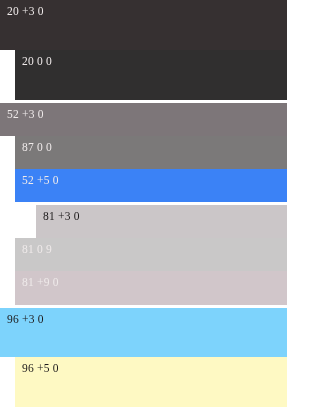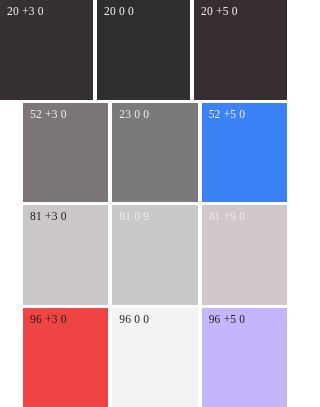--- a/index.html
+++ b/index.html
@@ -15,37 +15,36 @@
   }
   #swatch-grid {
     width: 287px;
     height: 407px;
     display: flex;
     flex-direction: column;
     background: #ffffff;
   }
   .swatch-row {
     display: flex;
-    flex-direction: row;
+    flex-direction: column;
     flex: 1 1 0;
     min-height: 0;
     background: #ffffff;
   }
   .swatch-row + .swatch-row {
     margin-top: 3px;
-    padding-left: 23px;
   }
   .swatch-cell {
     flex: 1 1 0;
     min-width: 0;
     position: relative;
     overflow: hidden;
   }
   .swatch-cell + .swatch-cell {
-    margin-left: 4px;
+    margin-left: 15px;
   }
   .swatch-label {
     position: absolute;
     top: 5px;
     left: 7px;
     font-size: 11.5px;
     line-height: 13px;
     letter-spacing: 0.2px;
     white-space: nowrap;
   }
@@ -56,50 +55,44 @@
 <body>
 
 <div id="swatch-grid">
     <div class="swatch-row">
       <div class="swatch-cell" style="background: rgb(54, 48, 49);">
         <span class="swatch-label light-text">20 +3 0</span>
       </div>
       <div class="swatch-cell" style="background: rgb(48, 47, 47);">
         <span class="swatch-label light-text">20 0 0</span>
       </div>
-      <div class="swatch-cell" style="background: rgb(56, 46, 49);">
-        <span class="swatch-label light-text">20 +5 0</span>
-      </div>
     </div>
     <div class="swatch-row">
       <div class="swatch-cell" style="background: rgb(125, 118, 121);">
         <span class="swatch-label light-text">52 +3 0</span>
       </div>
       <div class="swatch-cell" style="background: rgb(123, 121, 121);">
-        <span class="swatch-label light-text">23 0 0</span>
+        <span class="swatch-label light-text">87 0 0</span>
       </div>
       <div class="swatch-cell" style="background: #3b82f6;">
         <span class="swatch-label light-text">52 +5 0</span>
       </div>
     </div>
     <div class="swatch-row">
-      <div class="swatch-cell" style="background: rgb(203, 198, 200);">
+      <div class="swatch-cell" style="background: rgb(203, 198, 200); margin-left: 36px;">
         <span class="swatch-label dark-text">81 +3 0</span>
       </div>
       <div class="swatch-cell" style="background: rgb(201, 200, 200);">
         <span class="swatch-label light-text">81 0 9</span>
       </div>
       <div class="swatch-cell" style="background: rgb(209, 198, 202);">
         <span class="swatch-label light-text">81 +9 0</span>
       </div>
     </div>
     <div class="swatch-row">
-      <div class="swatch-cell" style="background: #ef4444;">
+      <div class="swatch-cell" style="background: #7dd3fc;">
         <span class="swatch-label dark-text">96 +3 0</span>
       </div>
-      <div class="swatch-cell" style="background: rgb(243, 242, 242);">
-        <span class="swatch-label dark-text">96 0 0</span>
-      </div>
-      <div class="swatch-cell" style="background: #c4b5fd;">
+      <div class="swatch-cell" style="background: #fef9c3;">
         <span class="swatch-label dark-text">96 +5 0</span>
       </div>
     </div>
   </div>
 
 </body></html>

